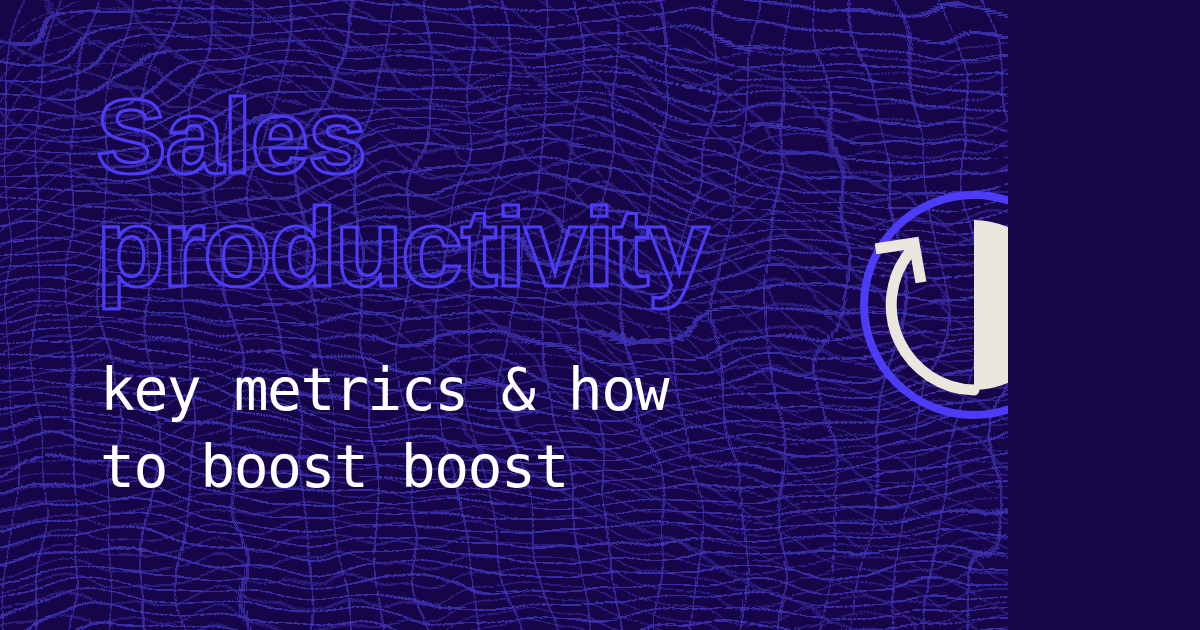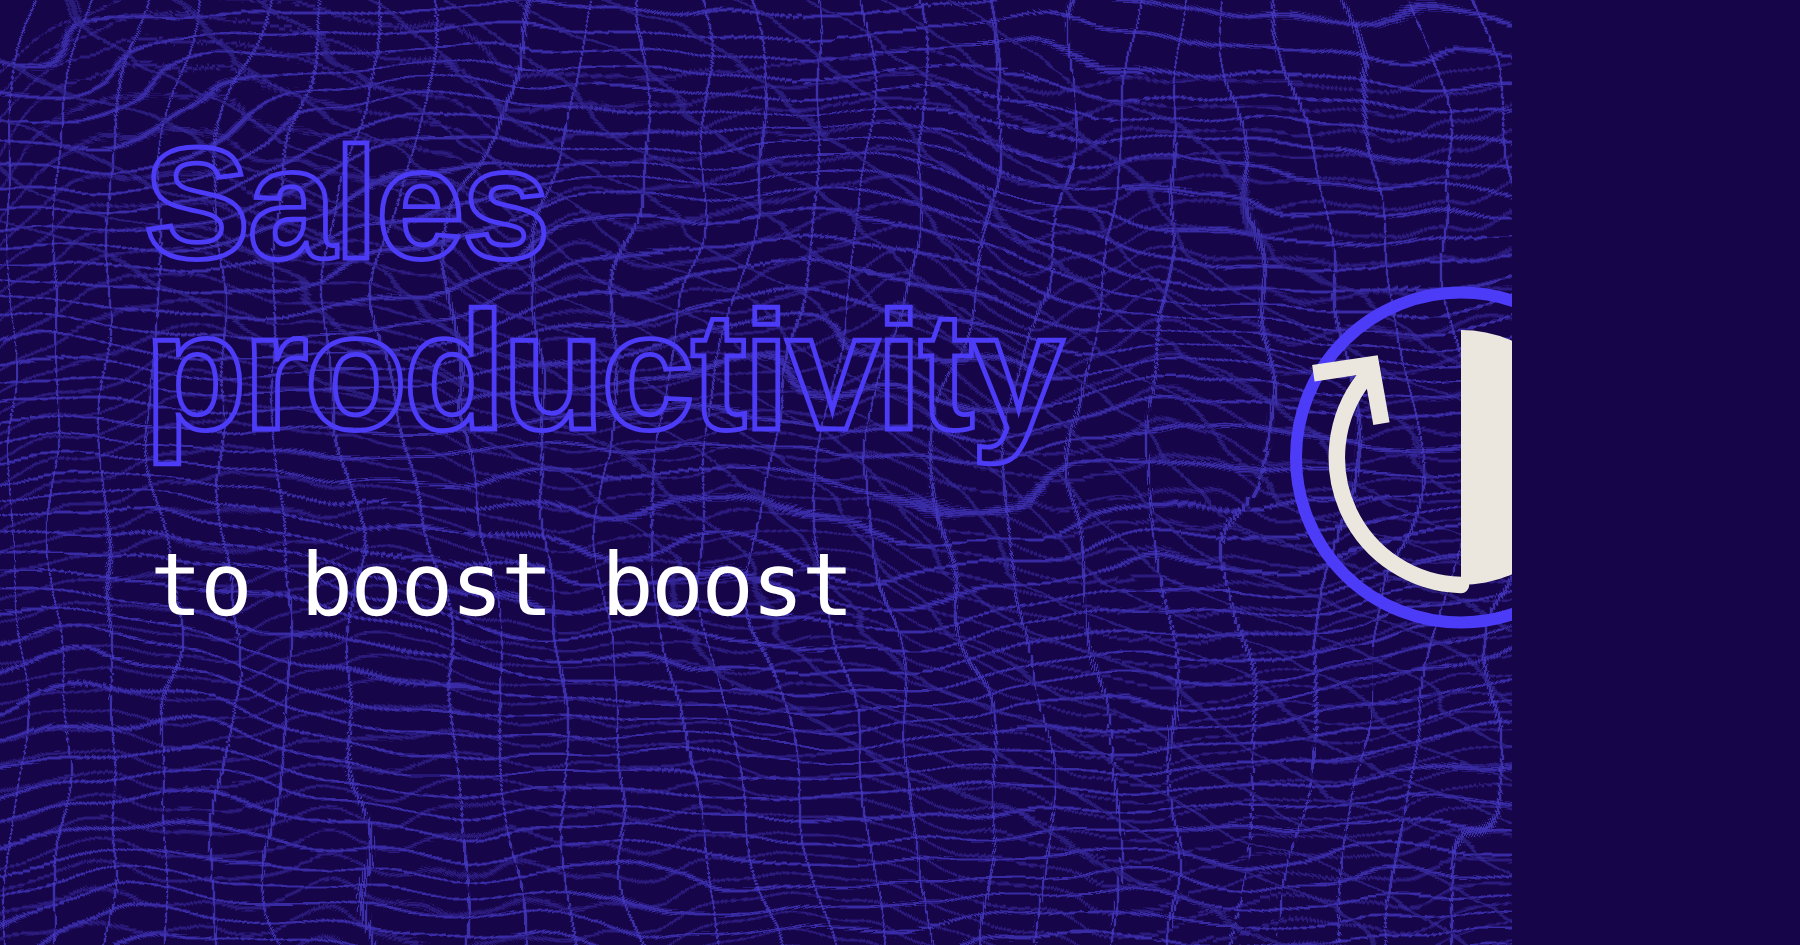--- a/index.html
+++ b/index.html
@@ -221,20 +221,21 @@
              C1 10.2 11.5 1 23 1 Z" fill="#ffffff"></path>
     <ellipse cx="23" cy="22.5" rx="8.2" ry="8.6" fill="#170549"></ellipse>
   </svg>
 
   <div id="headline">
     <span class="hl line1">Sales</span>
     <span class="hl line2">productivity</span>
   </div>
 
   <div id="subtitle">
+    <span class="sl">key metrics &amp; how</span>
     <span class="sl">to boost boost</span>
   </div>
 
   <svg id="icon" viewBox="0 0 236 236" aria-label="half filled circle with refresh arrow">
 
     <circle cx="118" cy="118" r="110" fill="none" stroke="#4c3cf7" stroke-width="8"></circle>
 
     <path d="M118 33 A85 85 0 0 1 118 203 Z" fill="#ebe7de"></path>
 
     <path d="M118 203 A85 85 0 0 1 53 66" fill="none" stroke="#ebe7de" stroke-width="11" stroke-linecap="round"></path>

